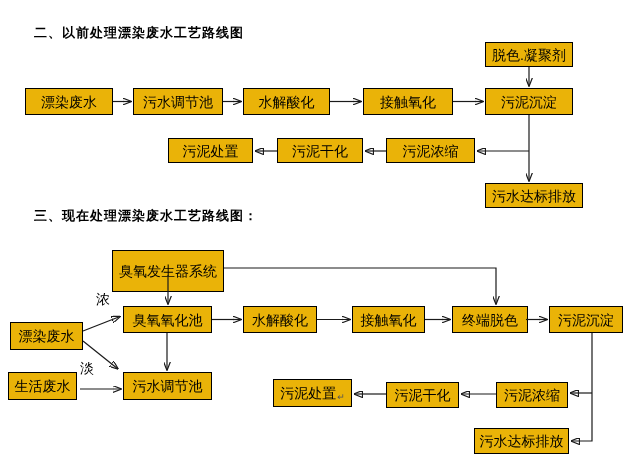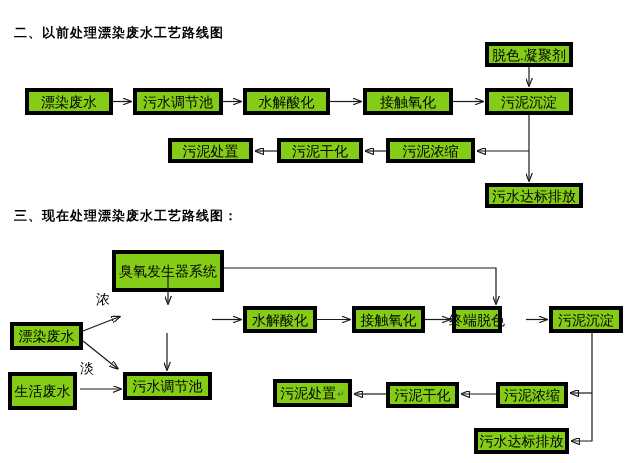--- a/index.html
+++ b/index.html
@@ -16,26 +16,27 @@
     color: #000000;
     overflow: hidden;
   }
   .diagram-title {
     position: absolute;
     font-size: 13px;
     font-weight: bold;
     letter-spacing: 1px;
     color: #000000;
     white-space: nowrap;
+    margin-left: 20px;
   }
   .node {
     position: absolute;
     box-sizing: border-box;
-    border: 4px solid #000000;
-    background: #84cc16;
+    border: 1px solid #000000;
+    background: #eab308;
     display: flex;
     align-items: center;
     justify-content: center;
     font-size: 14px;
     color: #000000;
     white-space: nowrap;
     line-height: 1;
     text-align: center;
   }
   .flow-label {
@@ -79,26 +80,27 @@
   <div class="node" style="left:485px; top:88px; width:88px; height:27px;">污泥沉淀</div>
   <div class="node" style="left:485px; top:42px; width:88px; height:25px;">脱色.凝聚剂</div>
   <div class="node" style="left:168px; top:138px; width:85px; height:25px;">污泥处置</div>
   <div class="node" style="left:277px; top:138px; width:86px; height:25px;">污泥干化</div>
   <div class="node" style="left:386px; top:138px; width:89px; height:25px;">污泥浓缩</div>
   <div class="node" style="left:485px; top:183px; width:98px; height:25px;">污水达标排放</div>
 
   <div class="diagram-title" style="left:14px; top:207px;text-align:center;">三、现在处理漂染废水工艺路线图：</div>
 
   <div class="node" style="left:112px; top:250px; width:112px; height:42px;">臭氧发生器系统</div>
+  <div class="node" style="left:123px; top:306px; width:89px; height:27px;">臭氧氧化池</div>
   <div class="node" style="left:243px; top:306px; width:74px; height:27px;">水解酸化</div>
   <div class="node" style="left:352px; top:306px; width:73px; height:27px;">接触氧化</div>
-  <div class="node" style="left:452px; top:306px; width:50px; height:27px;">终端脱色</div>
+  <div class="node" style="left:452px; top:306px; width:76px; height:27px;">终端脱色</div>
   <div class="node" style="left:549px; top:306px; width:74px; height:27px;">污泥沉淀</div>
   <div class="node" style="left:10px; top:322px; width:73px; height:28px;">漂染废水</div>
-  <div class="node" style="left:8px; top:372px; width:69px; height:38px;">生活废水</div>
+  <div class="node" style="left:8px; top:372px; width:69px; height:28px;">生活废水</div>
   <div class="node" style="left:123px; top:372px; width:89px; height:28px;">污水调节池</div>
   <div class="node" style="left:273px; top:379px; width:79px; height:28px;">
       <span>污泥处置</span>
       <span class="return-mark">↵</span>
     </div>
   <div class="node" style="left:386px; top:382px; width:73px; height:26px;">污泥干化</div>
   <div class="node" style="left:496px; top:382px; width:72px; height:26px;">污泥浓缩</div>
   <div class="node" style="left:474px; top:428px; width:95px; height:26px;">污水达标排放</div>
 
   <div class="flow-label" style="left:96px; top:292px;">浓</div>

